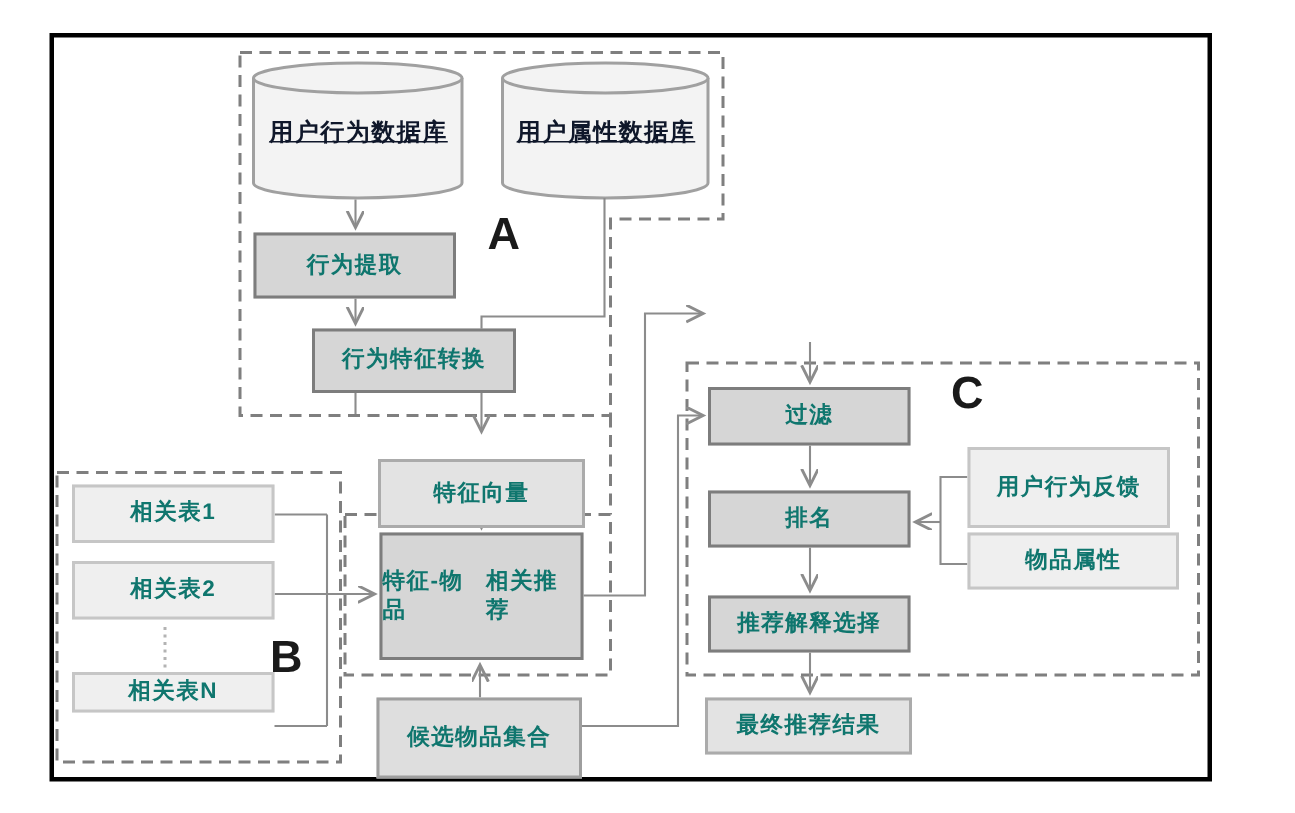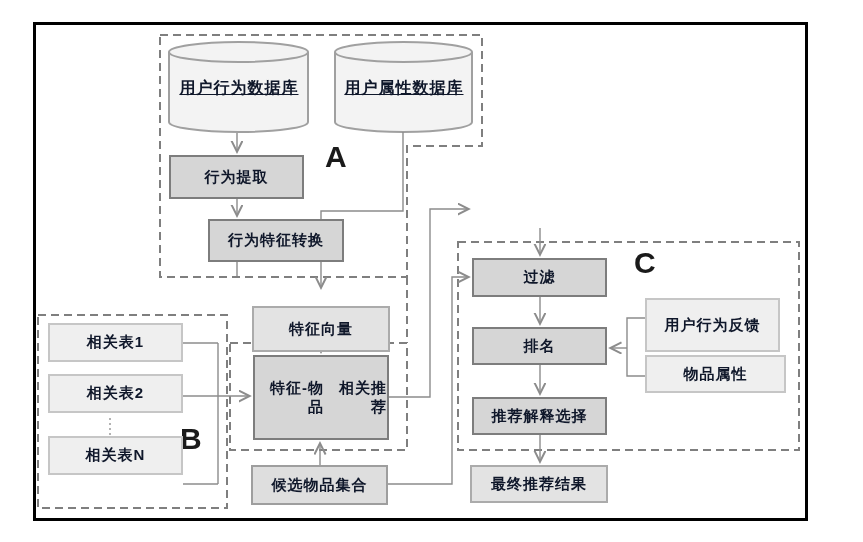--- a/index.html
+++ b/index.html
@@ -1,21 +1,21 @@
 <!DOCTYPE html>
 <html><head>
 <meta charset="utf-8">
 <style>
   html,body{margin:0;padding:0;background:#fff;}
   body{width:863px;height:542px;position:relative;font-family:"Liberation Sans","DejaVu Sans",sans-serif;}
   #stage{position:absolute;left:0;top:0;width:863px;height:542px;}
   #frame{position:absolute;left:33px;top:22px;width:775px;height:499px;border:3px solid #000;box-sizing:border-box;background:#fff;}
   svg.layer{position:absolute;left:0;top:0;width:863px;height:542px;pointer-events:none;}
   .box{position:absolute;box-sizing:border-box;display:flex;align-items:center;justify-content:center;
-       text-align:right;font-size:15px;font-weight:bold;color:#0f172a;line-height:1.25;letter-spacing:1px;}
+       text-align:left;font-size:15px;font-weight:bold;color:#0f766e;line-height:1.25;letter-spacing:1px;}
   .dark {background:#d6d6d6;border:2px solid #7d7d7d;}
   .mid  {background:#e3e3e3;border:2px solid #ababab;}
   .light{background:#efefef;border:2px solid #c6c6c6;}
   .cyl-label{position:absolute;box-sizing:border-box;display:flex;align-items:center;justify-content:center;
        font-size:16px;font-weight:bold;color:#0f172a;letter-spacing:1px;text-decoration:underline;}
   .region-label{position:absolute;font-size:30px;font-weight:bold;color:#1a1a1a;}
 </style>
 </head>
 <body>
 
@@ -83,25 +83,25 @@
   <div class="region-label" style="left:634px;top:246px;">C</div>
 
   <div class="box dark" style="left:169px;top:155px;width:135px;height:44px;">行为提取</div>
   <div class="box dark" style="left:169px;top:219px;width:136px;height:43px;margin-left:39px;">行为特征转换</div>
 
   <div class="box mid" style="left:252px;top:306px;width:138px;height:46px;">特征向量</div>
   <div class="box dark" style="left:253px;top:355px;width:136px;height:85px;flex-direction:row;">
     <span>特征-物品</span>
     <span>相关推荐</span>
   </div>
-  <div class="box mid" style="left:251px;top:465px;width:137px;height:40px;background:#dedede;border-color:#9e9e9e;">候选物品集合</div>
+  <div class="box mid" style="left:251px;top:465px;width:137px;height:54px;background:#dedede;border-color:#9e9e9e;">候选物品集合</div>
 
   <div class="box light" style="left:48px;top:323px;width:135px;height:39px;">相关表1</div>
   <div class="box light" style="left:48px;top:374px;width:135px;height:39px;">相关表2</div>
-  <div class="box light" style="left:48px;top:436px;width:135px;height:39px;">相关表N</div>
+  <div class="box light" style="left:48px;top:448px;width:135px;height:27px;">相关表N</div>
 
   <div class="box dark" style="left:472px;top:258px;width:135px;height:39px;">过滤</div>
   <div class="box dark" style="left:472px;top:327px;width:135px;height:38px;">排名</div>
   <div class="box dark" style="left:472px;top:397px;width:135px;height:38px;">推荐解释选择</div>
   <div class="box mid" style="left:470px;top:465px;width:138px;height:38px;">最终推荐结果</div>
   <div class="box light" style="left:645px;top:298px;width:135px;height:54px;">用户行为反馈</div>
   <div class="box light" style="left:645px;top:355px;width:141px;height:38px;">物品属性</div>
 </div>
 
 </body></html>

